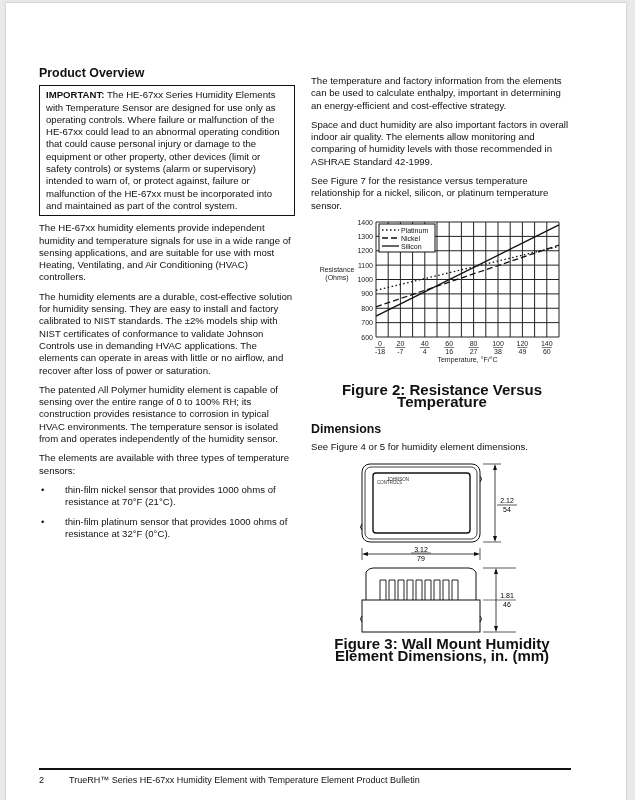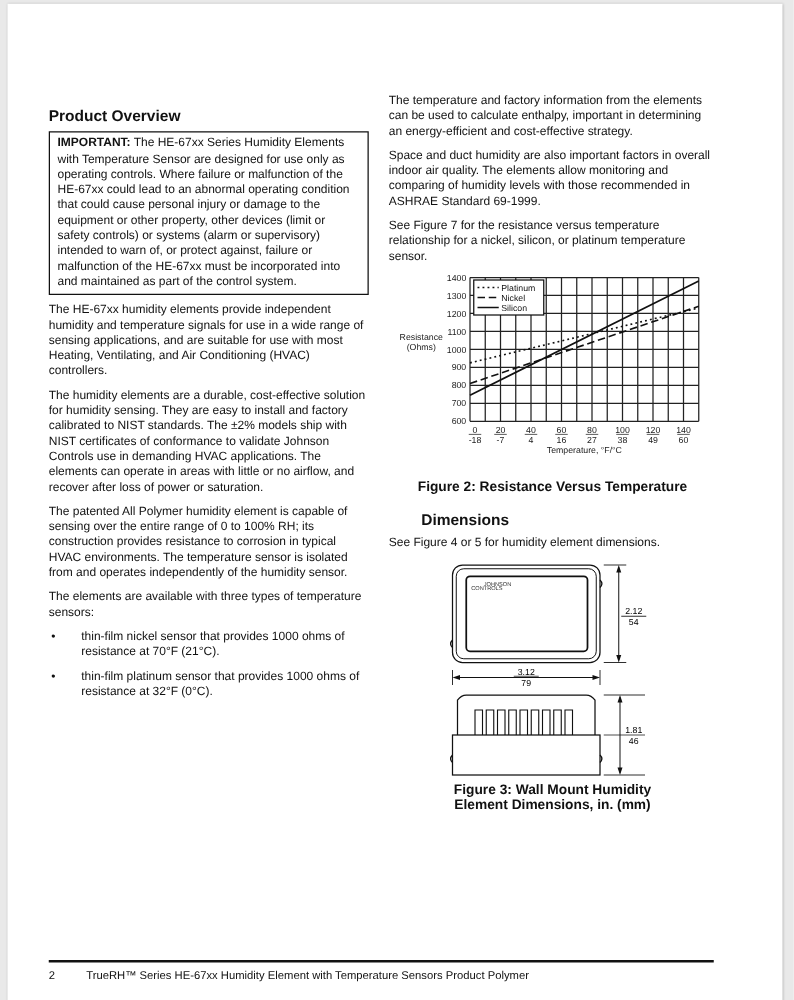--- a/index.html
+++ b/index.html
@@ -1,31 +1,31 @@
 <!DOCTYPE html>
 <html><head>
 <meta charset="utf-8">
 <style>
   html, body { margin:0; padding:0; }
   body { width:635px; height:800px; background:#e9e9e9; position:relative; overflow:hidden;
          font-family:"Liberation Sans", sans-serif; color:#111; }
   .page { position:absolute; left:6px; top:3px; width:620px; height:800px; background:#fff;
           box-shadow:0 0 2px rgba(0,0,0,0.25); }
-  .col-left { position:absolute; left:33px; top:84px; width:256px; font-size:9.6px; line-height:12.3px; }
+  .col-left { position:absolute; left:33px; top:64px; width:256px; font-size:9.6px; line-height:12.3px; }
   .col-right { position:absolute; left:305px; top:72px; width:262px; font-size:9.6px; line-height:12.3px; }
   h2 { font-size:12.4px; font-weight:bold; margin:0 0 6px 0; }
   p { margin:0 0 7px 0; }
   .important { border:1.2px solid #111; padding:3px 6px 3px 6px; margin-bottom:6px; }
   .important b { font-weight:bold;text-align:right; }
   ul { list-style:none; margin:0; padding:0; }
   ul li { position:relative; padding-left:26px; margin-bottom:7px; }
   ul li::before { content:"•"; position:absolute; left:2px; top:0; }
   .chart-wrap { position:relative; width:262px; height:172px; }
-  .fig-caption { font-weight:bold; font-size:11px; text-align:center; }
-  .dims-title { margin-top:14px;margin-left:26px; }
+  .fig-caption { font-weight:bold; font-size:15px; text-align:center; }
+  .dims-title { margin-top:14px; }
   .footer-rule { position:absolute; left:33px; top:765px; width:532px; height:2px; background:#111; }
   .footer { position:absolute; left:33px; top:772px; font-size:9px; }
   .footer .pg { display:inline-block; width:30px; }
 </style>
 </head>
 <body>
 
 <div class="page">
 
   <div class="col-left">
@@ -38,21 +38,21 @@
     <p>The patented All Polymer humidity element is capable of sensing over the entire range of 0 to 100% RH; its construction provides resistance to corrosion in typical HVAC environments. The temperature sensor is isolated from and operates independently of the humidity sensor.</p>
     <p>The elements are available with three types of temperature sensors:</p>
     <ul>
       <li>thin-film nickel sensor that provides 1000 ohms of resistance at 70°F (21°C).</li>
       <li>thin-film platinum sensor that provides 1000 ohms of resistance at 32°F (0°C).</li>
     </ul>
   </div>
 
   <div class="col-right">
     <p>The temperature and factory information from the elements can be used to calculate enthalpy, important in determining an energy-efficient and cost-effective strategy.</p>
-    <p>Space and duct humidity are also important factors in overall indoor air quality. The elements allow monitoring and comparing of humidity levels with those recommended in ASHRAE Standard 69-1999.</p>
+    <p>Space and duct humidity are also important factors in overall indoor air quality. The elements allow monitoring and comparing of humidity levels with those recommended in ASHRAE Standard 42-1999.</p>
     <p style="margin-bottom:2px;">See Figure 7 for the resistance versus temperature relationship for a nickel, silicon, or platinum temperature sensor.</p>
 
     <div class="chart-wrap">
       <svg width="262" height="172" viewBox="0 0 262 172" style="position:absolute;left:0;top:0;">
         <g id="grid">
             <line x1="65" y1="8" x2="65" y2="123" stroke="#222" stroke-width="1"></line>
             <line x1="77.2" y1="8" x2="77.2" y2="123" stroke="#222" stroke-width="1"></line>
             <line x1="89.4" y1="8" x2="89.4" y2="123" stroke="#222" stroke-width="1"></line>
             <line x1="101.6" y1="8" x2="101.6" y2="123" stroke="#222" stroke-width="1"></line>
             <line x1="113.8" y1="8" x2="113.8" y2="123" stroke="#222" stroke-width="1"></line>
@@ -192,15 +192,15 @@
       </svg>
       <div class="fig-caption" style="position:absolute;left:0;top:178px;width:262px;">
         <div>Figure 3: Wall Mount Humidity</div>
         <div>Element Dimensions, in. (mm)</div>
       </div>
     </div>
   </div>
 
   <div class="footer-rule"></div>
   <div class="footer">
-    <span class="pg">2</span><span>TrueRH™ Series HE-67xx Humidity Element with Temperature Sensors Product Polymer</span>
+    <span class="pg">2</span><span>TrueRH™ Series HE-67xx Humidity Element with Temperature Element Product Bulletin</span>
   </div>
 </div>
 
 </body></html>

